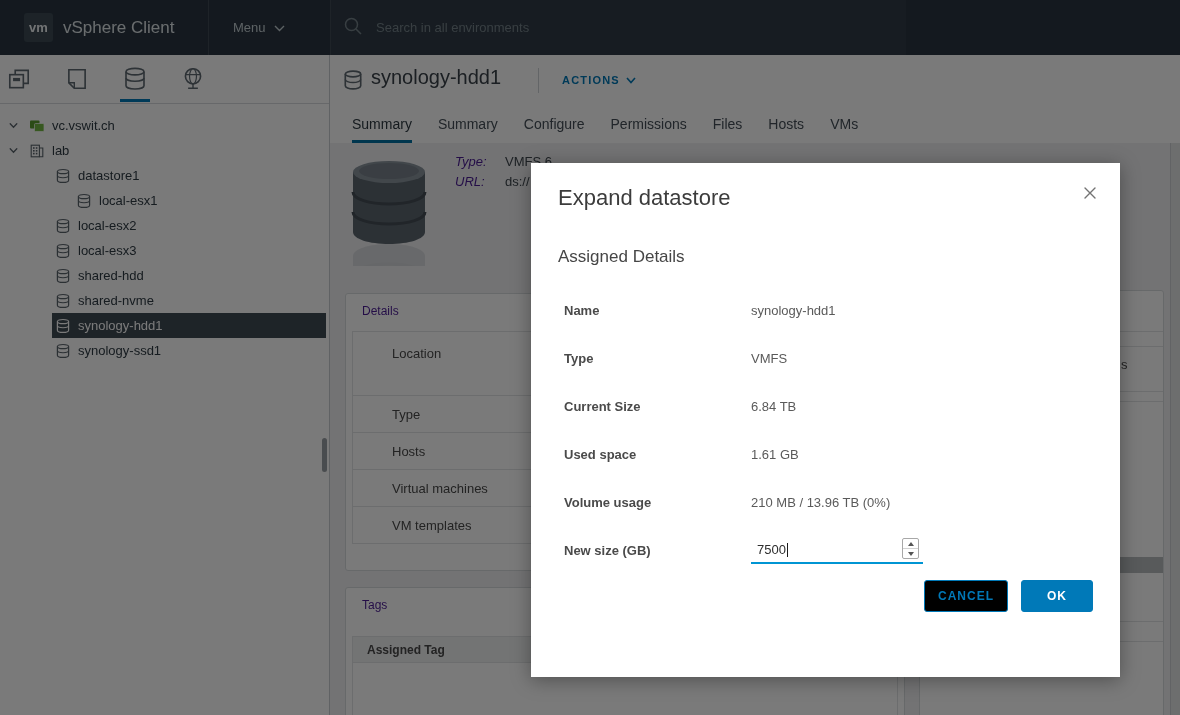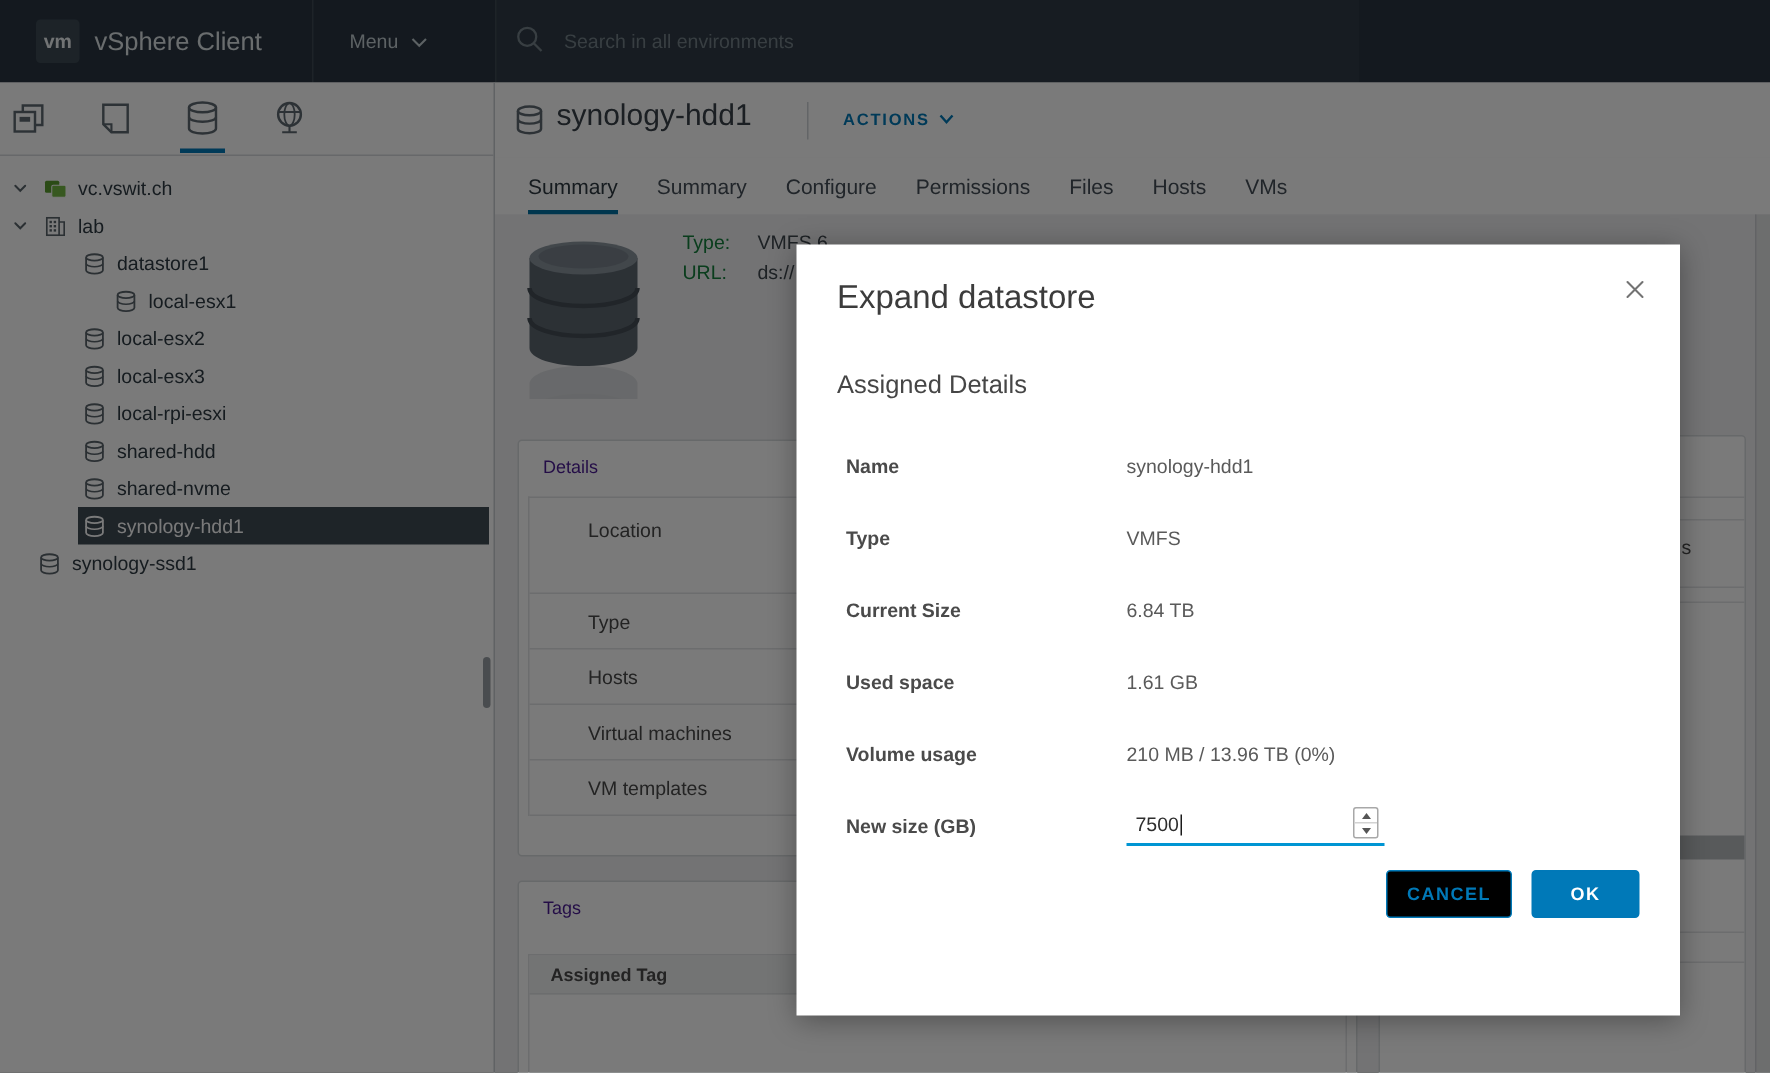--- a/index.html
+++ b/index.html
@@ -46,21 +46,21 @@
   .tabbar{position:absolute;left:330px;top:105px;right:0;height:38px;background:#fff;
     display:flex;padding-left:22px;box-sizing:border-box;}
   .tab{margin-right:26px;font-size:14px;color:#454f58;display:flex;align-items:center;height:100%;
     border-bottom:3px solid transparent;box-sizing:border-box;padding-top:2px;cursor:pointer;}
   .tab.active{border-bottom-color:#0072a3;color:#2e3a42;}
 
   
   .content-body{position:absolute;left:330px;top:143px;right:0;bottom:0;background:#f0f1f3;}
   .storage-img{position:absolute;left:345px;top:150px;}
   .summary-info{position:absolute;left:455px;top:152px;font-size:13px;line-height:20px;}
-  .si-label{display:inline-block;width:50px;color:#15803d;}
+  .si-label{display:inline-block;width:50px;color:#4c1d95;font-style:italic;}
   .si-value{color:#3f474e;}
   .card{position:absolute;background:#fff;border:1px solid #d8dbde;border-radius:3px;box-sizing:border-box;}
   .card-title{position:absolute;left:16px;top:10px;font-size:12px;color:#4c1d95;}
   .details-table{position:absolute;left:6px;top:37px;right:6px;
     border:1px solid #e2e4e6;border-bottom:none;}
   .details-row{border-bottom:1px solid #e2e4e6;display:flex;align-items:center;
     padding-left:39px;font-size:13px;color:#4a4a4a;height:37px;box-sizing:border-box;}
   .details-row.first{height:64px;align-items:flex-start;padding-top:14px;}
   .tags-table{position:absolute;left:6px;right:6px;top:48px;bottom:0;
     border:1px solid #e2e4e6;border-bottom:none;}
@@ -231,30 +231,20 @@
           <span class="tr-label">local-esx3</span>
         </div>
         <div class="tree-row" style="padding-left: 55px;">
           <span class="tr-icon">
             <svg width="16" height="16" viewBox="0 0 16 16">
               <ellipse cx="8" cy="3.6" rx="5.6" ry="2.1" fill="none" stroke="#5a646c" stroke-width="1.2"></ellipse>
               <path d="M2.4 3.6 v8.6 c0 1.2 2.5 2.2 5.6 2.2 s5.6 -1 5.6 -2.2 v-8.6" fill="none" stroke="#5a646c" stroke-width="1.2"></path>
               <path d="M2.4 7.6 c0 1.2 2.5 2.2 5.6 2.2 s5.6 -1 5.6 -2.2" fill="none" stroke="#5a646c" stroke-width="1.1"></path>
             </svg>
           </span>
-          <span class="tr-label">local-rpi-esxi</span>
-        </div>
-        <div class="tree-row" style="padding-left: 55px;">
-          <span class="tr-icon">
-            <svg width="16" height="16" viewBox="0 0 16 16">
-              <ellipse cx="8" cy="3.6" rx="5.6" ry="2.1" fill="none" stroke="#5a646c" stroke-width="1.2"></ellipse>
-              <path d="M2.4 3.6 v8.6 c0 1.2 2.5 2.2 5.6 2.2 s5.6 -1 5.6 -2.2 v-8.6" fill="none" stroke="#5a646c" stroke-width="1.2"></path>
-              <path d="M2.4 7.6 c0 1.2 2.5 2.2 5.6 2.2 s5.6 -1 5.6 -2.2" fill="none" stroke="#5a646c" stroke-width="1.1"></path>
-            </svg>
-          </span>
           <span class="tr-label">shared-hdd</span>
         </div>
         <div class="tree-row" style="padding-left: 55px;">
           <span class="tr-icon">
             <svg width="16" height="16" viewBox="0 0 16 16">
               <ellipse cx="8" cy="3.6" rx="5.6" ry="2.1" fill="none" stroke="#5a646c" stroke-width="1.2"></ellipse>
               <path d="M2.4 3.6 v8.6 c0 1.2 2.5 2.2 5.6 2.2 s5.6 -1 5.6 -2.2 v-8.6" fill="none" stroke="#5a646c" stroke-width="1.2"></path>
               <path d="M2.4 7.6 c0 1.2 2.5 2.2 5.6 2.2 s5.6 -1 5.6 -2.2" fill="none" stroke="#5a646c" stroke-width="1.1"></path>
             </svg>
           </span>
@@ -263,21 +253,21 @@
         <div class="tree-row selected" style="padding-left: 55px;">
           <span class="tr-icon">
             <svg width="16" height="16" viewBox="0 0 16 16">
               <ellipse cx="8" cy="3.6" rx="5.6" ry="2.1" fill="none" stroke="#fff" stroke-width="1.2"></ellipse>
               <path d="M2.4 3.6 v8.6 c0 1.2 2.5 2.2 5.6 2.2 s5.6 -1 5.6 -2.2 v-8.6" fill="none" stroke="#fff" stroke-width="1.2"></path>
               <path d="M2.4 7.6 c0 1.2 2.5 2.2 5.6 2.2 s5.6 -1 5.6 -2.2" fill="none" stroke="#fff" stroke-width="1.1"></path>
             </svg>
           </span>
           <span class="tr-label">synology-hdd1</span>
         </div>
-        <div class="tree-row" style="padding-left: 25px;">
+        <div class="tree-row" style="padding-left: 55px;">
           <span class="tr-icon">
             <svg width="16" height="16" viewBox="0 0 16 16">
               <ellipse cx="8" cy="3.6" rx="5.6" ry="2.1" fill="none" stroke="#5a646c" stroke-width="1.2"></ellipse>
               <path d="M2.4 3.6 v8.6 c0 1.2 2.5 2.2 5.6 2.2 s5.6 -1 5.6 -2.2 v-8.6" fill="none" stroke="#5a646c" stroke-width="1.2"></path>
               <path d="M2.4 7.6 c0 1.2 2.5 2.2 5.6 2.2 s5.6 -1 5.6 -2.2" fill="none" stroke="#5a646c" stroke-width="1.1"></path>
             </svg>
           </span>
           <span class="tr-label">synology-ssd1</span>
         </div>
       </div>

